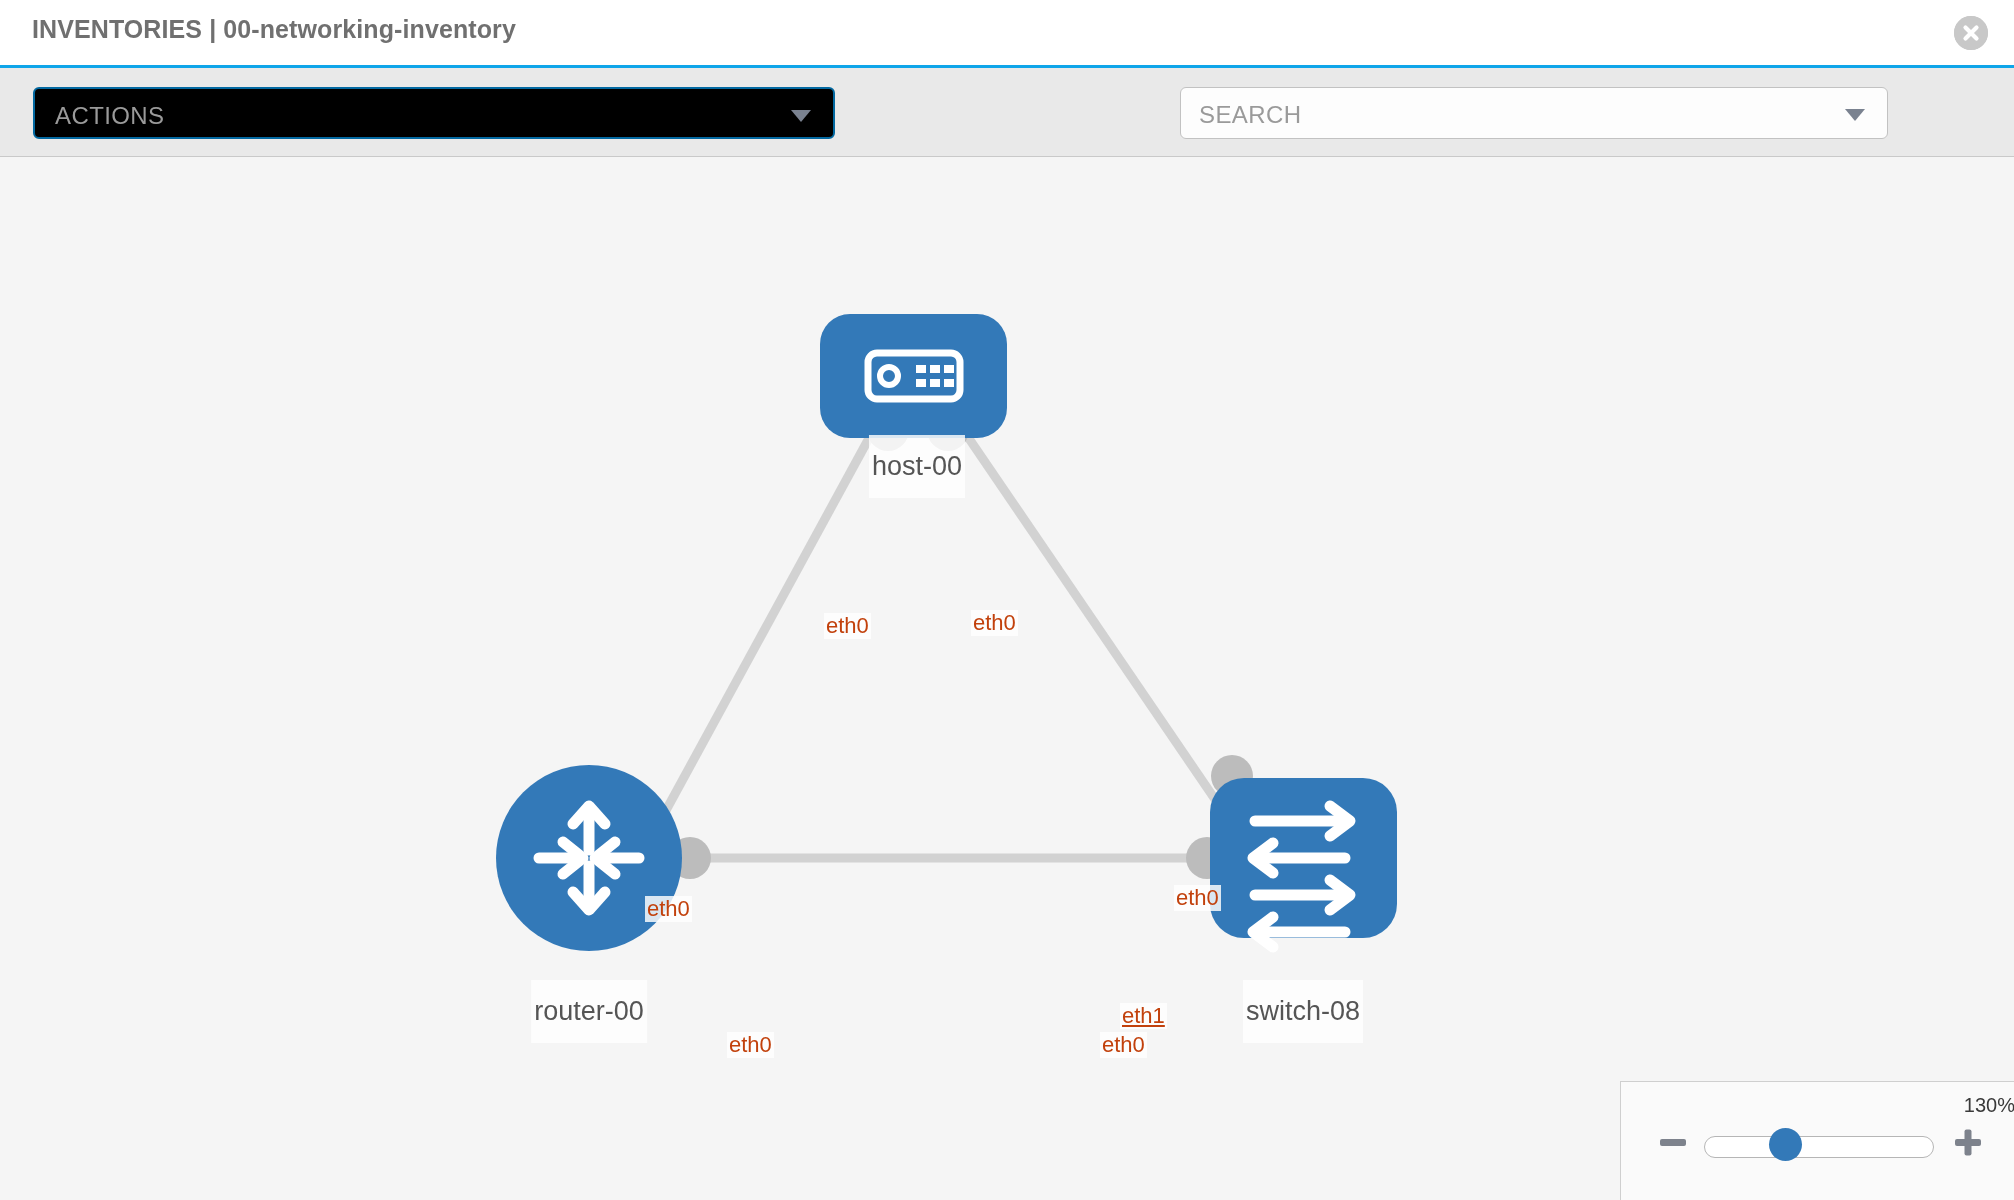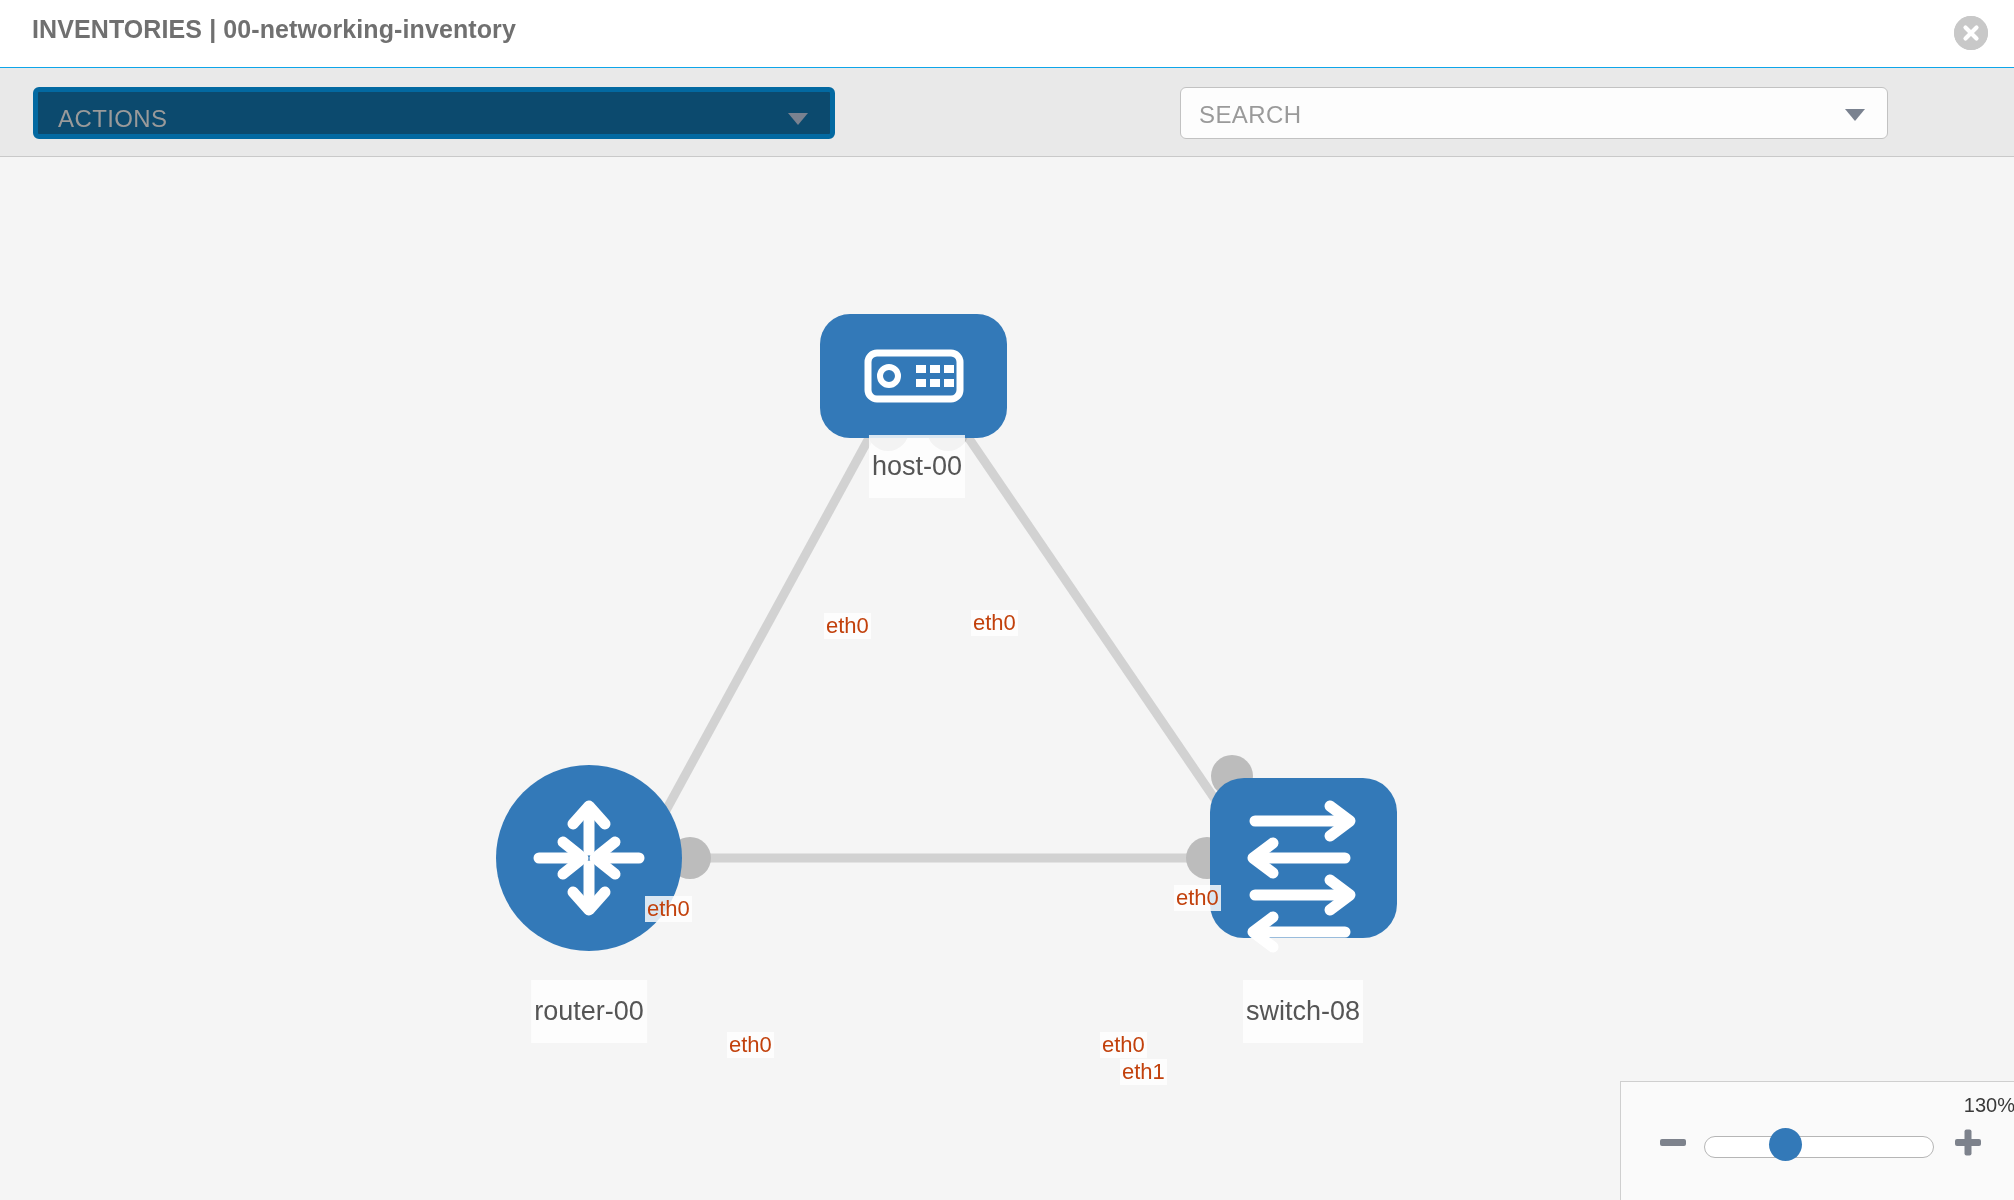--- a/index.html
+++ b/index.html
@@ -11,21 +11,21 @@
     font-family: "Liberation Sans", sans-serif;
   }
 
   
   .header {
     position: absolute;
     left: 0; top: 0;
     width: 2014px;
     height: 68px;
     background: #ffffff;
-    border-bottom: 1px solid #0ea5e9;
+    border-bottom: 3px solid #0ea5e9;
   }
   .header-title {
     position: absolute;
     left: 32px;
     top: 15px;
     font-size: 25px;
     font-weight: bold;
     color: #707070;
     letter-spacing: 0.1px;
     white-space: nowrap;
@@ -50,22 +50,22 @@
     height: 89px;
     background: #e9e9e9;
     border-bottom: 1px solid #c9c9c9;
   }
   .actions-select {
     position: absolute;
     left: 33px;
     top: 19px;
     width: 802px;
     height: 52px;
-    background: #0c4a6e;
-    border: 5px solid #0369a1;
+    background: #000000;
+    border: 2px solid #0369a1;
     border-radius: 6px;
   }
   .actions-label {
     position: absolute;
     left: 20px;
     top: 13px;
     font-size: 24px;
     color: #9a9a9a;
     letter-spacing: 0.4px;
   }
@@ -294,21 +294,21 @@
   <div class="node-label" style="left:917px; top:277px;">host-00</div>
   <div class="node-label" style="left:589px; top:822px;">router-00</div>
   <div class="node-label" style="left:1303px; top:822px;">switch-08</div>
 
   <div class="iface-label" style="left:824px; top:455px;">eth0</div>
   <div class="iface-label" style="left:971px; top:452px;">eth0</div>
   <div class="iface-label" style="left:645px; top:738px;">eth0</div>
   <div class="iface-label" style="left:1174px; top:727px;">eth0</div>
   <div class="iface-label" style="left:727px; top:874px;">eth0</div>
   <div class="iface-label" style="left:1100px; top:874px;">eth0</div>
-  <div class="iface-label" style="left:1120px; top:901px;">eth1</div>
+  <div class="iface-label" style="left:1120px; top:845px;text-decoration:underline;">eth1</div>
 </div>
 
 <div class="zoom-panel">
   <div class="zoom-value">130%</div>
 
   <div class="zoom-minus">
     <svg width="34" height="34" viewBox="0 0 34 34">
       <rect x="4" y="14" width="26" height="7" rx="2" fill="#7d828c"></rect>
     </svg>
   </div>

